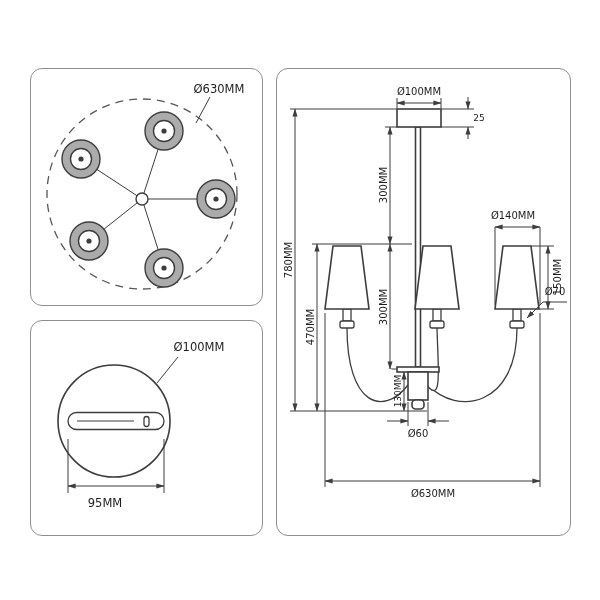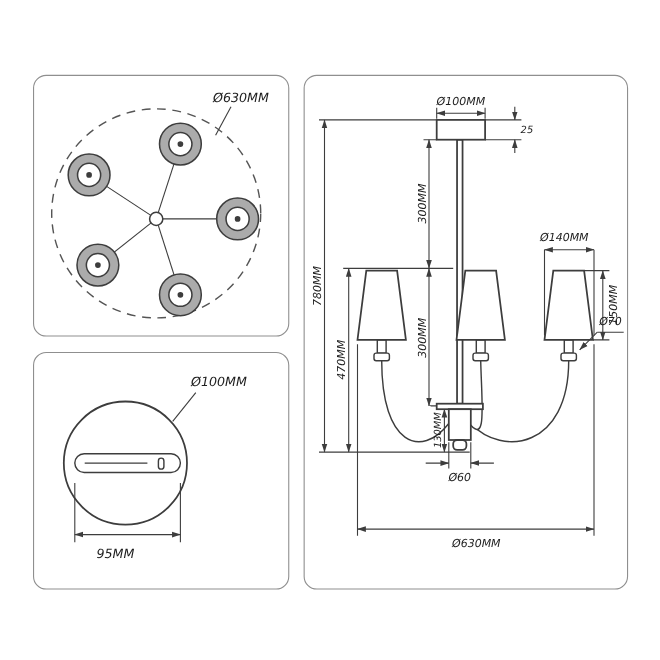--- a/index.html
+++ b/index.html
@@ -3,21 +3,21 @@
 <meta charset="utf-8">
 <style>
   html,body { margin:0; padding:0; }
   body {
     width:600px; height:600px; position:relative;
     background:#ffffff;
     font-family:"DejaVu Sans","Liberation Sans",sans-serif;
   }
   .panel {
     position:absolute; box-sizing:border-box;
-    border:1.5px solid #8f8f8f; border-radius:12px; background:#fff;font-style:italic;
+    border:1.5px solid #8f8f8f; border-radius:12px; background:#fff;
   }
   .panel-top  { left:30px;  top:68px;  width:233px; height:238px; }
   .panel-base { left:30px;  top:320px; width:233px; height:216px; }
   .panel-side { left:276px; top:68px;  width:295px; height:468px; }
   svg { display:block; }
   .ln   { stroke:#3d3d3d; stroke-width:1; fill:none; }
   .dim  { stroke:#3d3d3d; stroke-width:1; fill:none; }
   .out  { fill:#ffffff; stroke:#3d3d3d; stroke-width:1.6; }
   .out2 { fill:#ffffff; stroke:#3d3d3d; stroke-width:1.3; }
   .dash { fill:none; stroke:#555555; stroke-width:1.3; stroke-dasharray:8 6; }

